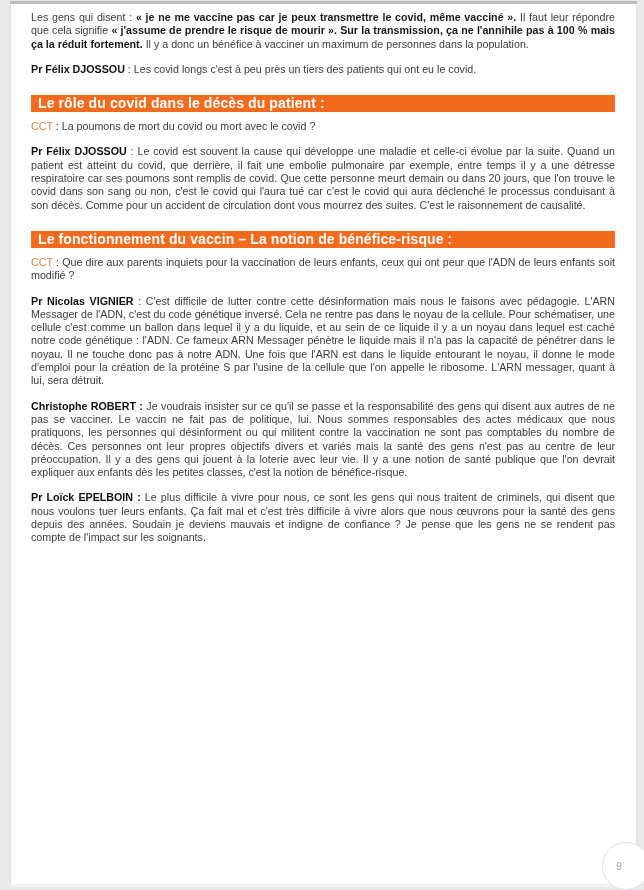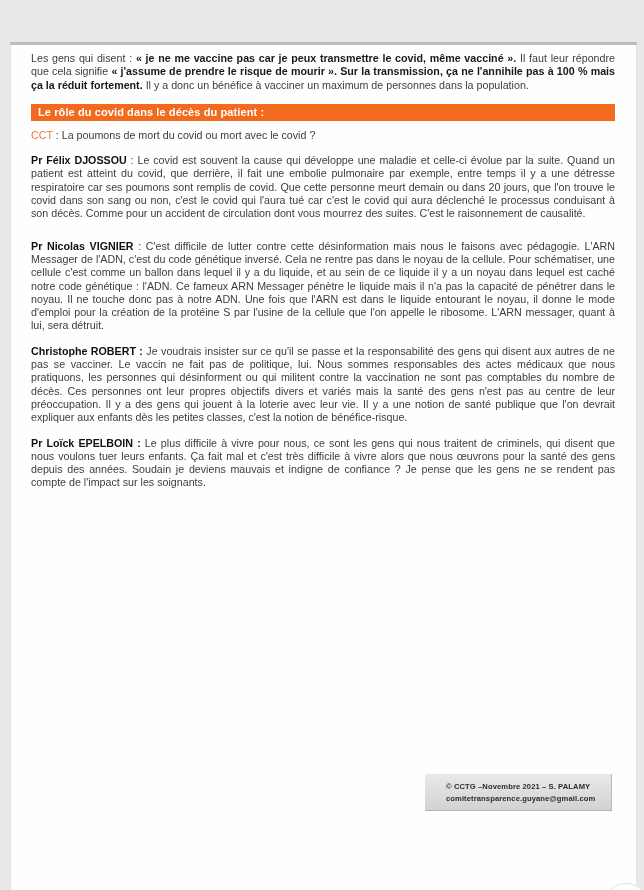--- a/index.html
+++ b/index.html
@@ -3,21 +3,21 @@
 <meta charset="utf-8">
 <style>
   html, body { margin: 0; padding: 0; }
   body {
     width: 644px; height: 890px;
     background: #e9e9e9;
     overflow: hidden;
     position: relative;
     font-family: "Liberation Sans", sans-serif;
   }
-  .stage { position: absolute; inset: 0; margin-top: 41px; }
+  .stage { position: absolute; inset: 0; }
   .page {
     position: absolute;
     left: 10px; top: 4px;
     width: 625px; height: 880px;
     background: #fefefe;
     border-left: 1px solid #e0e0e0;
     border-right: 1px solid #e3e3e3;
     box-shadow: 0 -3px 0 #bdbdbd, 0 3px 0 #f2f2f2;
   }
   .content {
@@ -29,21 +29,21 @@
   }
   .content p { margin: 0 0 12px 0; }
   .content p.tight { margin-bottom: 19px; }
   .b { font-weight: bold; color: #191919; }
   .speaker { font-weight: bold; color: #111; }
   .cct { font-weight: normal; color: #ed7d31; }
   .banner {
     background: #f16a1e;
     color: #ffffff;
     font-weight: bold;
-    font-size: 11px;
+    font-size: 14px;
     line-height: 12px;
     padding: 2px 11px 3px 7px;
     margin: 0 0 8px 0;
     letter-spacing: 0.1px;
   }
   .footer-box {
     position: absolute;
     left: 414px; top: 729px;
     width: 187px; height: 37px;
     background: linear-gradient(#e9e9e9, #d2d2d2);
@@ -77,39 +77,38 @@
 </style>
 </head>
 <body>
 
 <div class="stage">
   <div class="page">
     <div class="content">
 
       <p><span>Les gens qui disent : </span><span class="b">« je ne me vaccine pas car je peux transmettre le covid, même vacciné ».</span><span> Il faut leur répondre que cela signifie </span><span class="b">« j'assume de prendre le risque de mourir ». Sur la transmission, ça ne l'annihile pas à 100 % mais ça la réduit fortement.</span><span> Il y a donc un bénéfice à vacciner un maximum de personnes dans la population.</span></p>
 
+      <p class="tight"><span class="speaker">Pr Félix  DJOSSOU</span><span> : Les covid longs c'est à peu près un tiers des patients qui ont eu le covid.</span></p>
 
       <div class="banner">Le rôle du covid dans le décès du patient :</div>
 
       <p><span class="cct">CCT</span><span> : La poumons de mort du covid ou mort avec le covid ?</span></p>
 
       <p class="tight"><span class="speaker">Pr Félix DJOSSOU</span><span> : Le covid est souvent la cause qui développe une maladie et celle-ci évolue par la suite.  Quand un patient est atteint du covid, que derrière, il fait une embolie pulmonaire par exemple, entre temps il y a une détresse respiratoire car ses poumons sont remplis de covid. Que cette personne meurt demain ou dans 20 jours, que l'on trouve le covid dans son sang ou non, c'est le covid qui l'aura tué car c'est le covid qui aura déclenché le processus conduisant à son décès. Comme pour un accident de circulation dont vous mourrez des suites. C'est le raisonnement de causalité.</span></p>
 
+      <div class="banner">Le fonctionnement du vaccin – La notion de bénéfice-risque :</div>
 
+      <p><span class="cct">CCT</span><span> : Que dire aux parents inquiets pour la vaccination de leurs enfants, ceux qui ont peur que l'ADN de leurs enfants soit modifié ?</span></p>
 
       <p><span class="speaker">Pr Nicolas VIGNIER</span><span> : C'est difficile de lutter contre cette désinformation mais nous le faisons avec pédagogie. L'ARN Messager de l'ADN, c'est du code génétique inversé. Cela ne rentre pas dans le noyau de la cellule. Pour schématiser, une cellule c'est comme un ballon dans lequel il y a du liquide, et au sein de ce liquide il y a un noyau dans lequel est caché notre code génétique : l'ADN. Ce fameux ARN Messager pénètre le liquide mais il n'a pas la capacité de pénétrer dans le noyau. Il ne touche donc pas à notre ADN. Une fois que l'ARN est dans le liquide entourant le noyau, il donne le mode d'emploi pour la création de la protéine S par l'usine de la cellule que l'on appelle le ribosome. L'ARN messager, quant à lui, sera détruit.</span></p>
 
       <p><span class="speaker">Christophe ROBERT :</span><span> Je voudrais insister sur ce qu'il se passe et la responsabilité des gens qui disent aux autres de ne pas se vacciner. Le vaccin ne fait pas de politique, lui. Nous sommes responsables des actes médicaux que nous pratiquons, les personnes qui désinforment ou qui militent contre la vaccination ne sont pas comptables du nombre de décès. Ces personnes ont leur propres objectifs divers et variés mais la santé des gens n'est pas au centre de leur préoccupation. Il y a des gens qui jouent à la loterie avec leur vie. Il y a une notion de santé publique que l'on devrait expliquer aux enfants dès les petites classes, c'est la notion de bénéfice-risque.</span></p>
 
       <p><span class="speaker">Pr Loïck EPELBOIN :</span><span> Le plus difficile à vivre pour nous, ce sont les gens qui nous traitent de criminels, qui disent que nous voulons tuer leurs enfants. Ça fait mal et c'est très difficile à vivre alors que nous œuvrons pour la santé des gens depuis des années. Soudain je deviens mauvais et indigne de confiance ? Je pense que les gens ne se rendent pas compte de l'impact sur les soignants.</span></p>
 
     </div>
 
-    <div class="footer-box">
-      <div>© CCTG –Novembre 2021 – S. PALAMY</div>
-      <div>comitetransparence.guyane@gmail.com</div>
-    </div>
   </div>
 
   <div class="page-circle">
     <span>9</span>
   </div>
 </div>
 
 </body></html>

